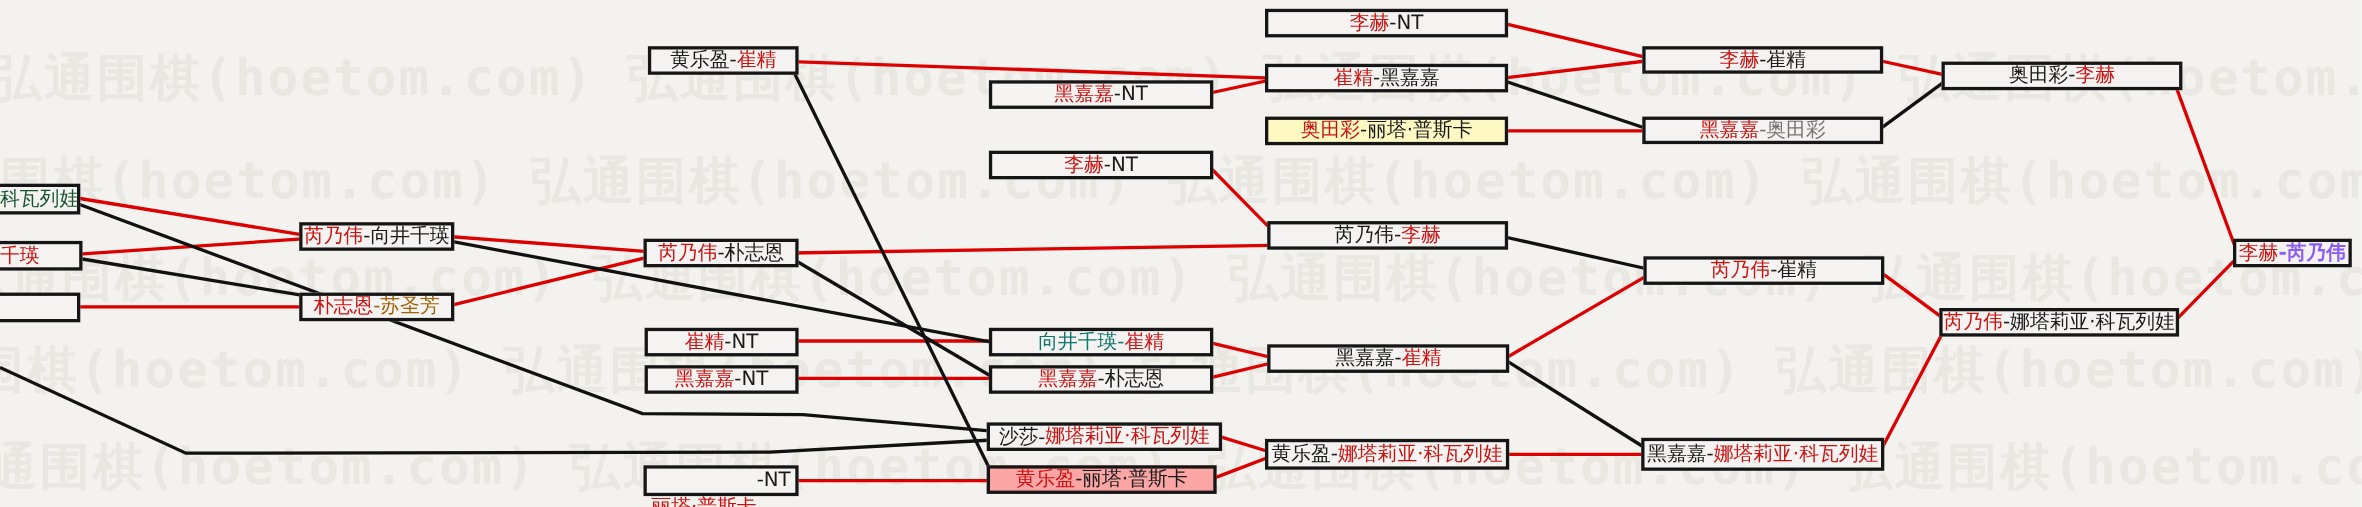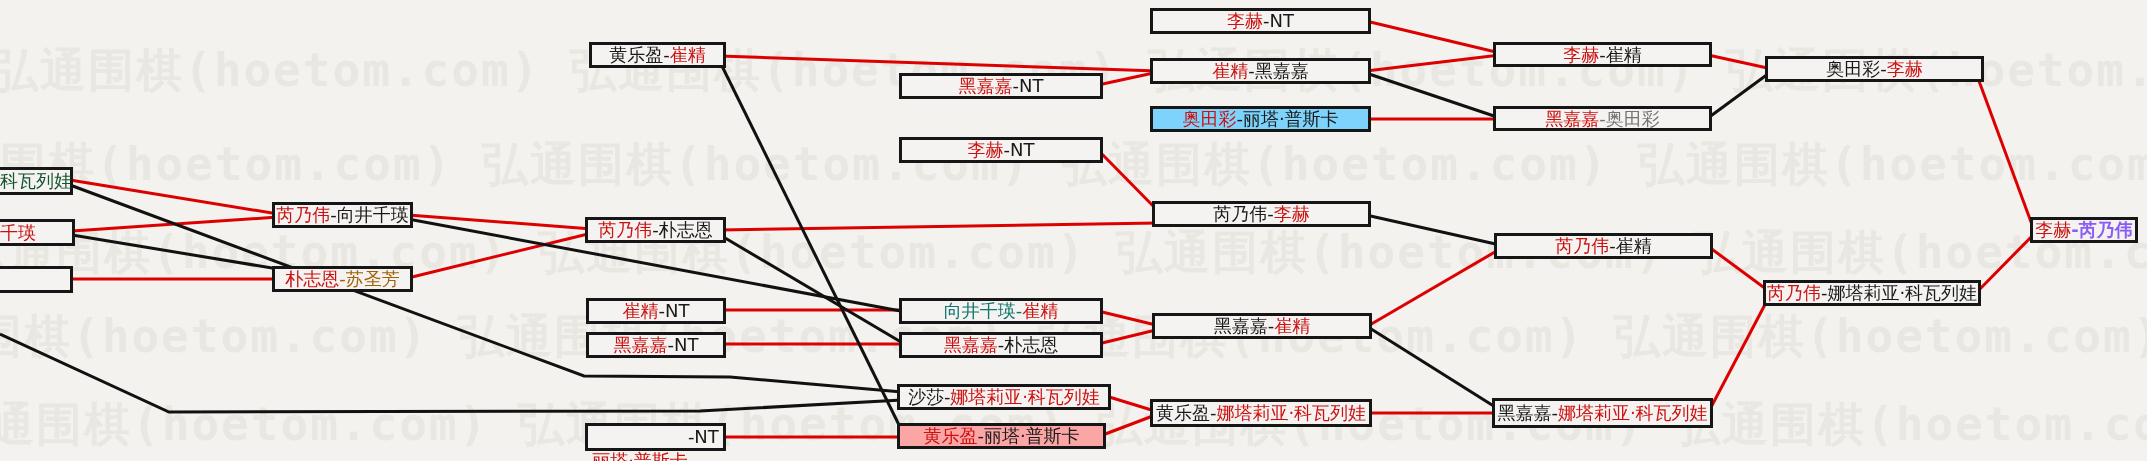--- a/index.html
+++ b/index.html
@@ -148,21 +148,21 @@
         <span style="color: rgb(26, 26, 26);">-丽塔·普斯卡</span>
       </div>
       <div class="match-box" style="left: 1150px; top: 8px; width: 221px; height: 26px; background: rgb(244, 243, 241); border-color: rgb(22, 22, 22);">
         <span style="color: rgb(204, 17, 17);">李赫</span>
         <span style="color: rgb(26, 26, 26);">-NT</span>
       </div>
       <div class="match-box" style="left: 1150px; top: 58px; width: 221px; height: 26px; background: rgb(244, 243, 241); border-color: rgb(22, 22, 22);">
         <span style="color: rgb(204, 17, 17);">崔精</span>
         <span style="color: rgb(26, 26, 26);">-黑嘉嘉</span>
       </div>
-      <div class="match-box" style="left: 1150px; top: 106px; width: 221px; height: 26px; background: #7dd3fc; border-color: rgb(22, 22, 22);">
+      <div class="match-box" style="left: 1150px; top: 106px; width: 221px; height: 26px; background: #fef9c3; border-color: rgb(22, 22, 22);">
         <span style="color: rgb(204, 17, 17);">奥田彩</span>
         <span style="color: rgb(26, 26, 26);">-丽塔·普斯卡</span>
       </div>
       <div class="match-box" style="left: 1152px; top: 201px; width: 219px; height: 26px; background: rgb(244, 243, 241); border-color: rgb(22, 22, 22);">
         <span style="color: rgb(26, 26, 26);">芮乃伟-</span>
         <span style="color: rgb(204, 17, 17);">李赫</span>
       </div>
       <div class="match-box" style="left: 1152px; top: 313px; width: 220px; height: 26px; background: rgb(244, 243, 241); border-color: rgb(22, 22, 22);">
         <span style="color: rgb(26, 26, 26);">黑嘉嘉-</span>
         <span style="color: rgb(204, 17, 17);">崔精</span>

